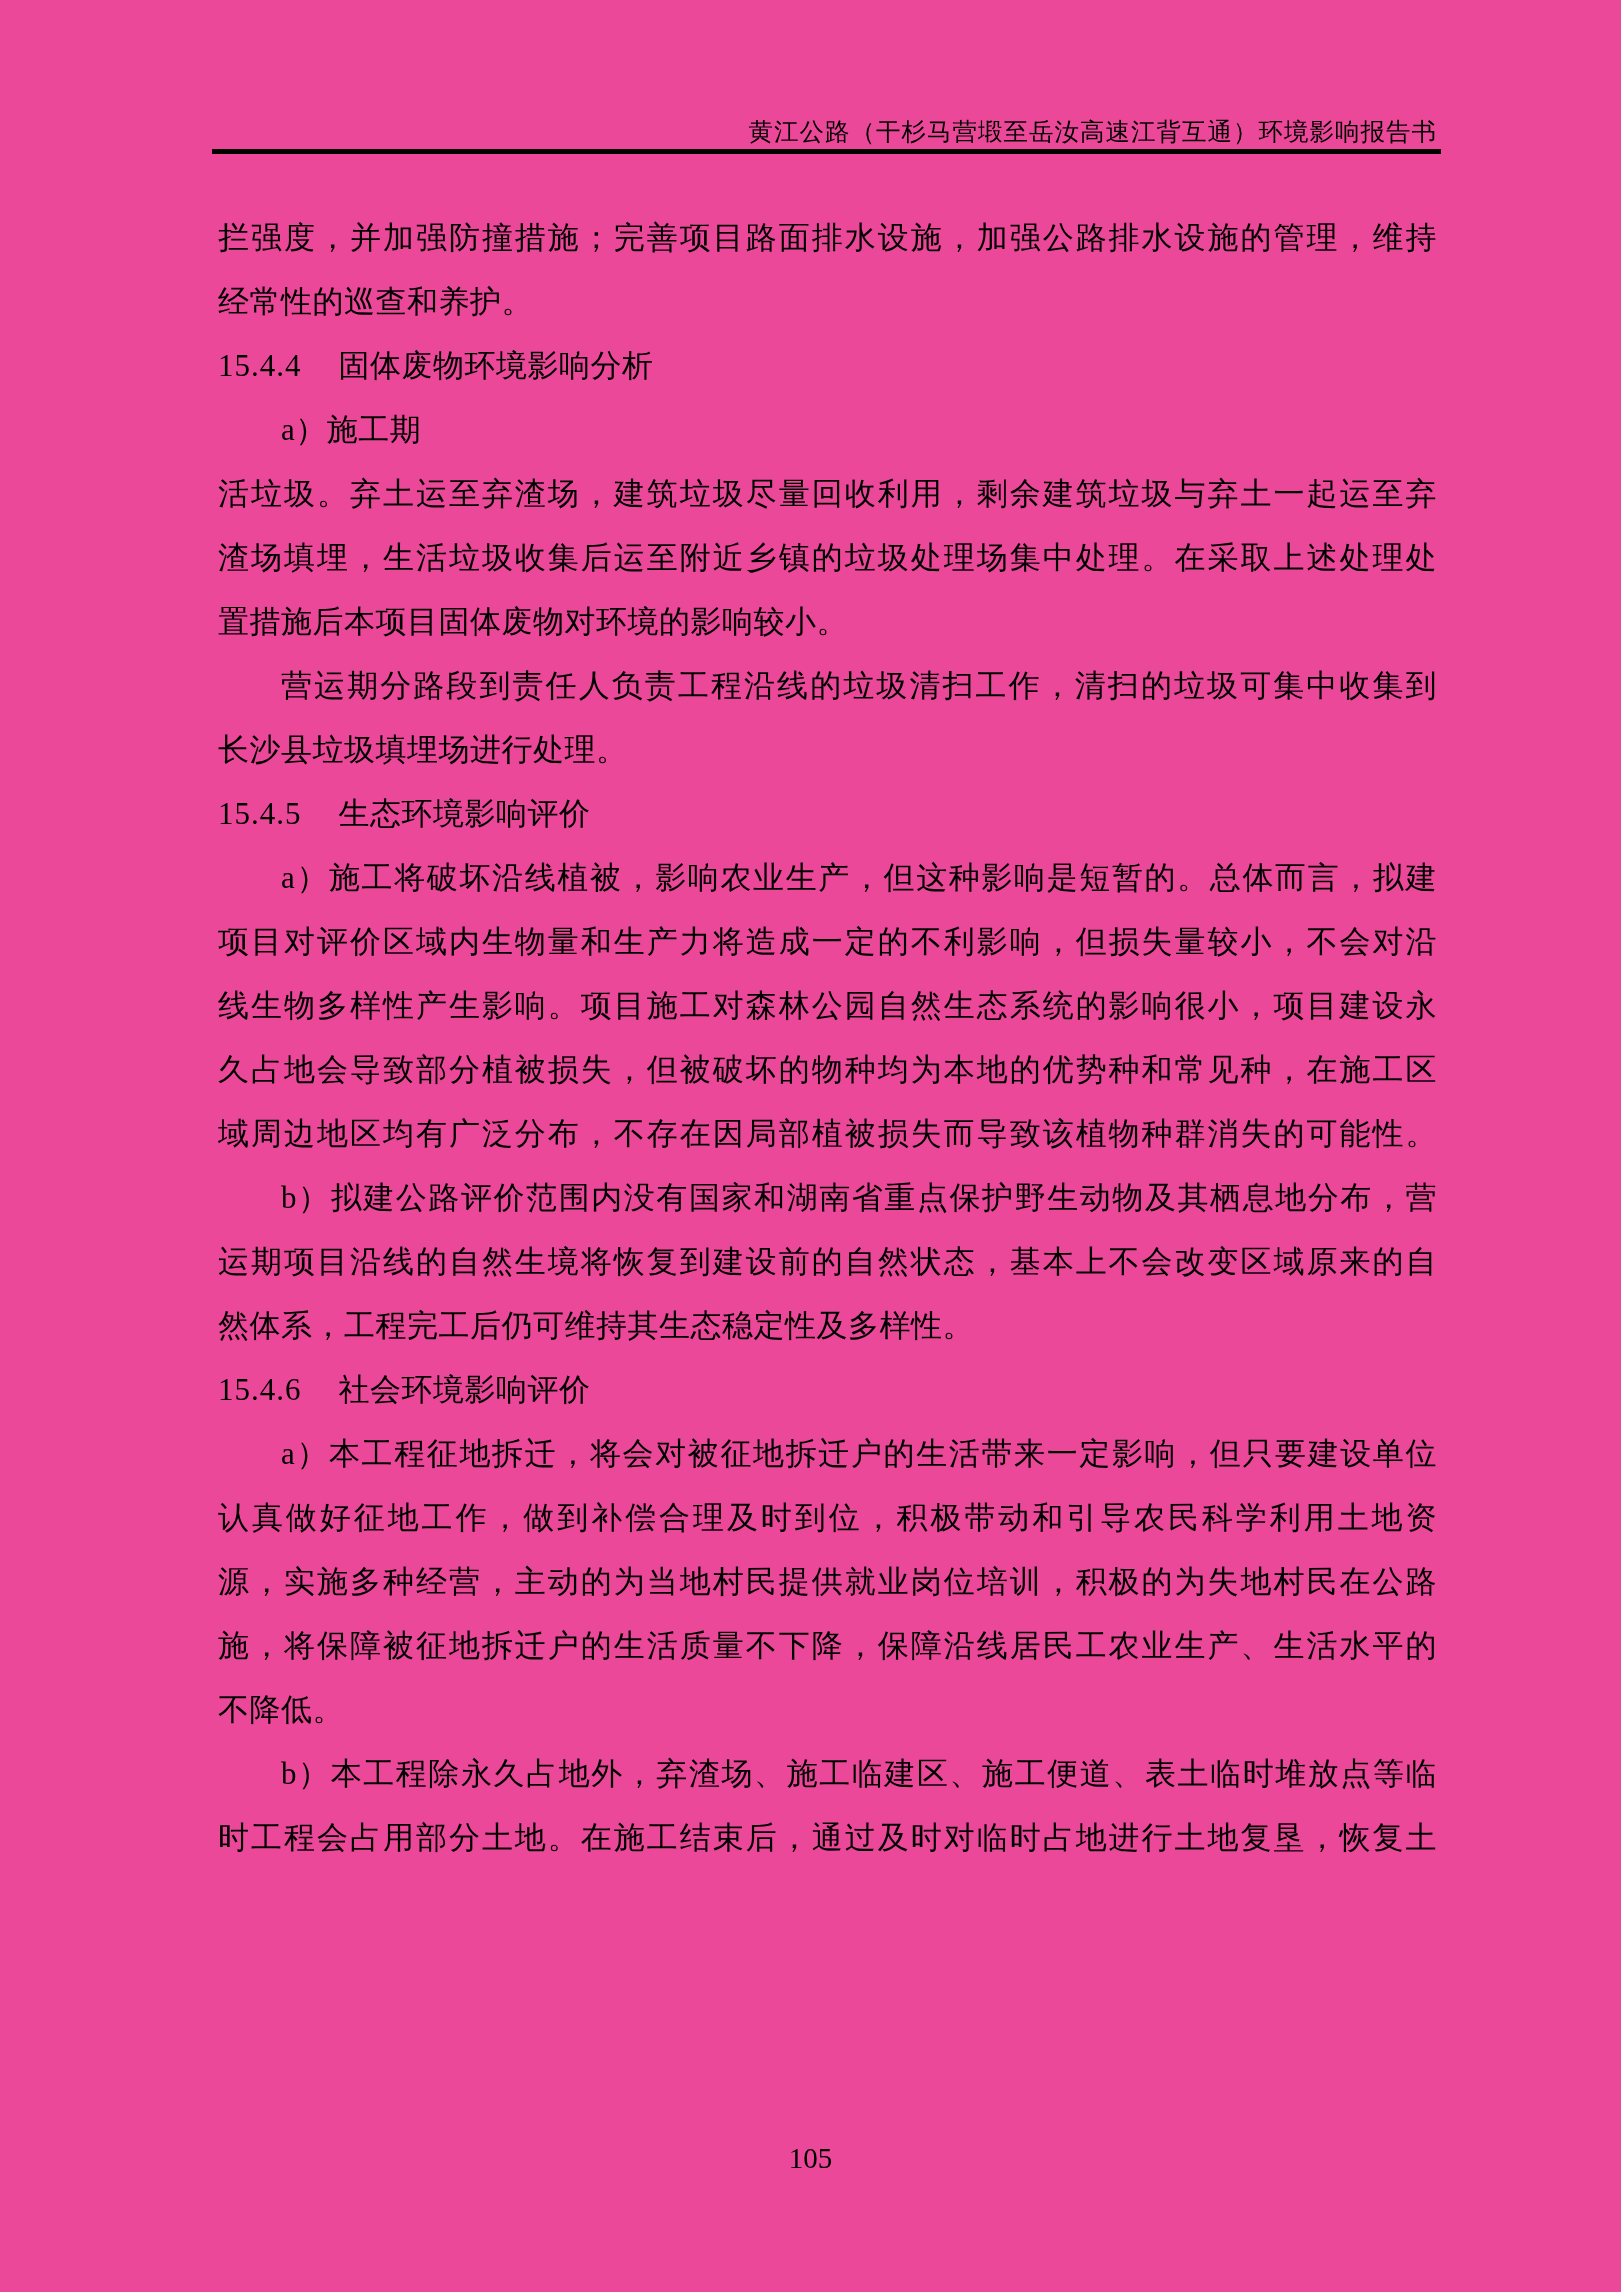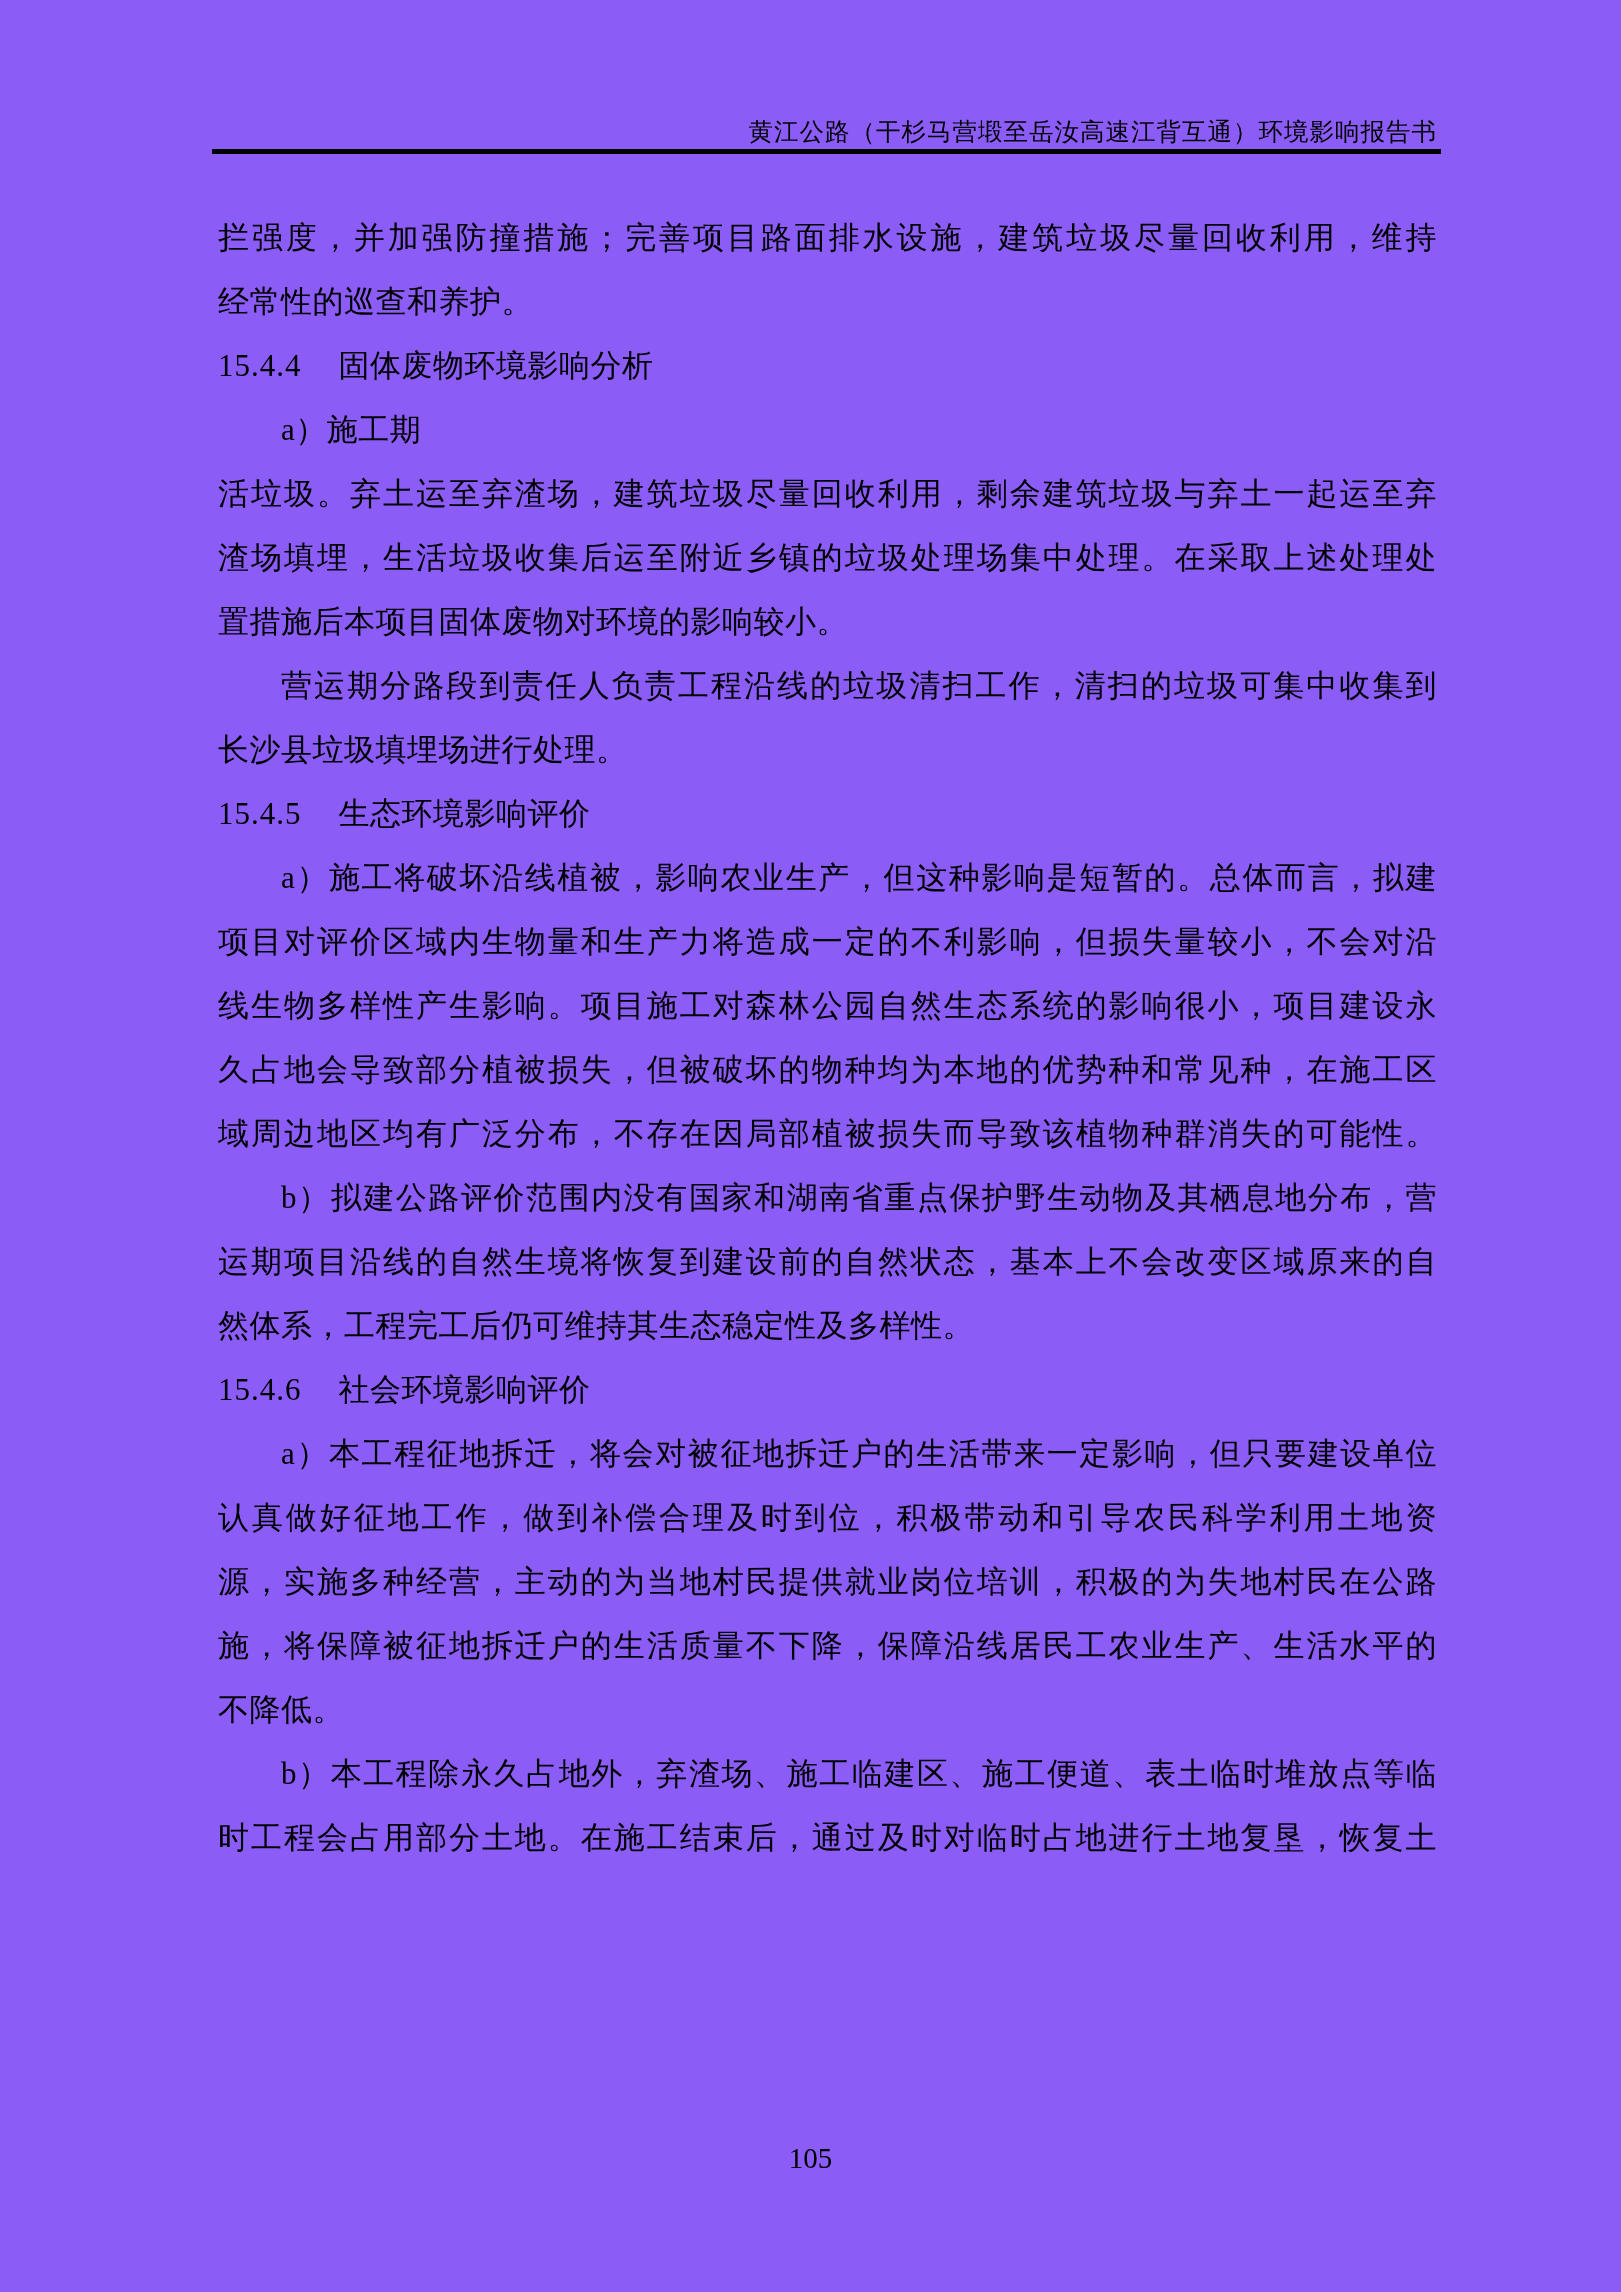--- a/index.html
+++ b/index.html
@@ -4,21 +4,21 @@
 <style>
   html, body {
     margin: 0;
     padding: 0;
     background: #ffffff;
   }
   .page {
     position: relative;
     width: 1621px;
     height: 2293px;
-    background: #8b5cf6;
+    background: #ec4899;
     color: #000000;
     font-family: "Liberation Serif", "DejaVu Serif", serif;
     overflow: hidden;
   }
   .header-title {
     position: absolute;
     left: 212px;
     top: 114px;
     width: 1225px;
     height: 35px;
@@ -75,21 +75,21 @@
 </style>
 </head>
 <body>
 
 <div class="page">
 
   <div class="header-title">黄江公路（干杉马营塅至岳汝高速江背互通）环境影响报告书</div>
   <div class="header-rule"></div>
 
   <div class="doc-body">
-    <div class="line fill">拦强度，并加强防撞措施；完善项目路面排水设施，建筑垃圾尽量回收利用，维持</div>
+    <div class="line fill">拦强度，并加强防撞措施；完善项目路面排水设施，加强公路排水设施的管理，维持</div>
     <div class="line">经常性的巡查和养护。</div>
     <div class="line heading"><span class="num">15.4.4</span><span>固体废物环境影响分析</span></div>
     <div class="line indent">a）施工期</div>
     <div class="line fill">活垃圾。弃土运至弃渣场，建筑垃圾尽量回收利用，剩余建筑垃圾与弃土一起运至弃</div>
     <div class="line fill">渣场填埋，生活垃圾收集后运至附近乡镇的垃圾处理场集中处理。在采取上述处理处</div>
     <div class="line">置措施后本项目固体废物对环境的影响较小。</div>
     <div class="line indent fill">营运期分路段到责任人负责工程沿线的垃圾清扫工作，清扫的垃圾可集中收集到</div>
     <div class="line">长沙县垃圾填埋场进行处理。</div>
     <div class="line heading"><span class="num">15.4.5</span><span>生态环境影响评价</span></div>
     <div class="line indent fill">a）施工将破坏沿线植被，影响农业生产，但这种影响是短暂的。总体而言，拟建</div>

